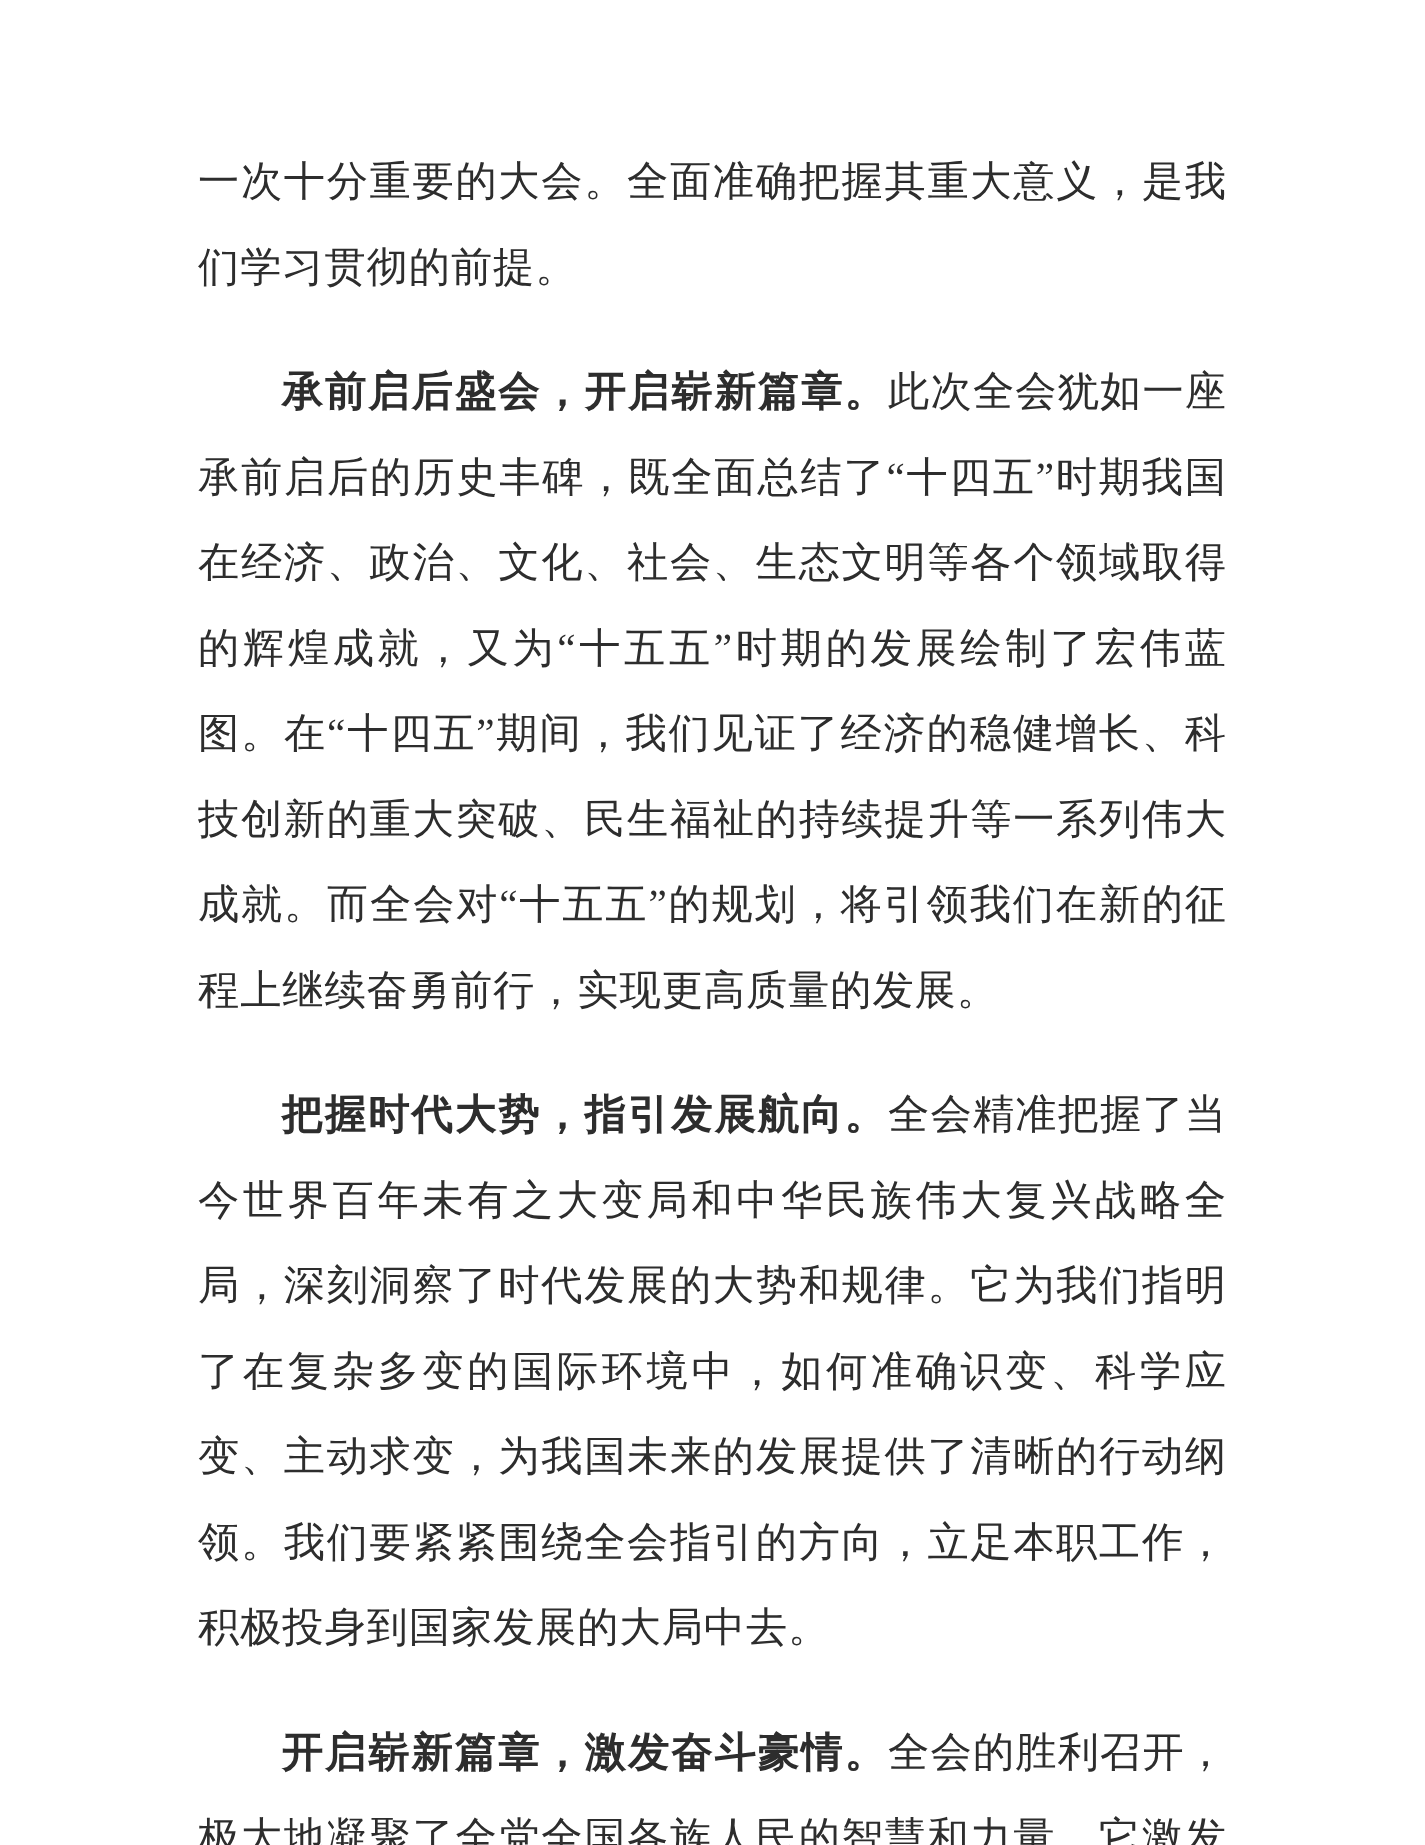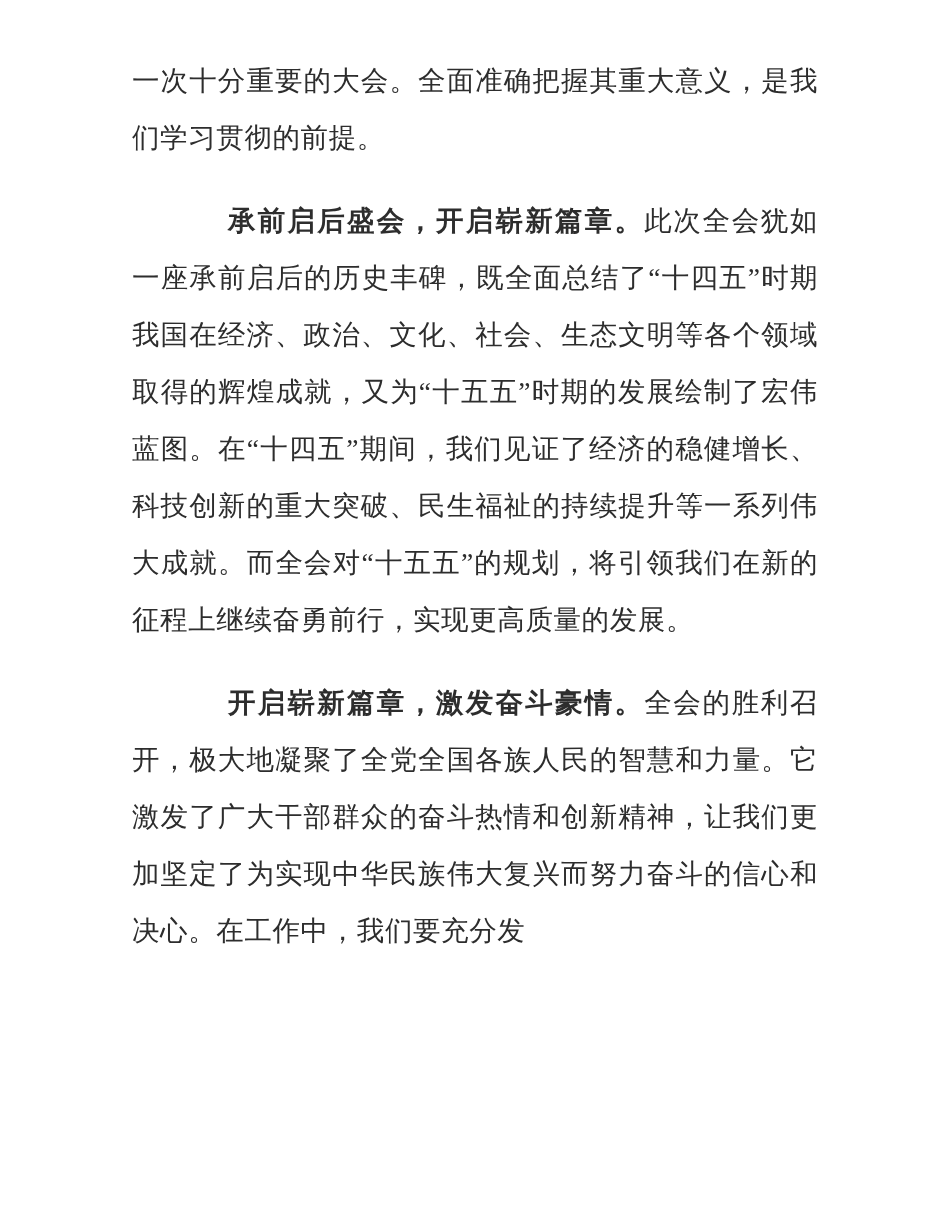--- a/index.html
+++ b/index.html
@@ -11,21 +11,21 @@
     width: 950px;
     height: 1230px;
     font-family: "Liberation Serif", "DejaVu Serif", serif;
     color: #2b2b2b;
     overflow: hidden;
   }
   .page {
     width: 950px;
     height: 1050px;
     box-sizing: border-box;
-    padding: 52px 132px 60px 132px;
+    padding: 92px 132px 60px 132px;
     position: relative;
     background: #ffffff;
   }
   .doc-body {
     width: 100%;
   }
   p.para {
     margin: 0 0 26px 0;
     font-size: 27.5px;
     line-height: 57px;
@@ -37,36 +37,38 @@
   }
   p.indent {
     text-indent: 56px;
   }
   p.para:last-child {
     margin-bottom: 0;
   }
   .lead {
     font-weight: bold;
     letter-spacing: 1.2px;
-    margin-left: 40px;
   }
 </style>
 </head>
 <body>
 
 <div class="page">
   <div class="doc-body">
 
     <p class="para">
       <span>一次十分重要的大会。全面准确把握其重大意义，是我们学习贯彻的前提。</span>
     </p>
 
     <p class="para indent">
       <span class="lead">承前启后盛会，开启崭新篇章。</span><span>此次全会犹如一座承前启后的历史丰碑，既全面总结了“十四五”时期我国在经济、政治、文化、社会、生态文明等各个领域取得的辉煌成就，又为“十五五”时期的发展绘制了宏伟蓝图。在“十四五”期间，我们见证了经济的稳健增长、科技创新的重大突破、民生福祉的持续提升等一系列伟大成就。而全会对“十五五”的规划，将引领我们在新的征程上继续奋勇前行，实现更高质量的发展。</span>
     </p>
 
+    <p class="para indent">
+      <span class="lead">把握时代大势，指引发展航向。</span><span>全会精准把握了当今世界百年未有之大变局和中华民族伟大复兴战略全局，深刻洞察了时代发展的大势和规律。它为我们指明了在复杂多变的国际环境中，如何准确识变、科学应变、主动求变，为我国未来的发展提供了清晰的行动纲领。我们要紧紧围绕全会指引的方向，立足本职工作，积极投身到国家发展的大局中去。</span>
+    </p>
 
     <p class="para indent">
       <span class="lead">开启崭新篇章，激发奋斗豪情。</span><span>全会的胜利召开，极大地凝聚了全党全国各族人民的智慧和力量。它激发了广大干部群众的奋斗热情和创新精神，让我们更加坚定了为实现中华民族伟大复兴而努力奋斗的信心和决心。在工作中，我们要充分发</span>
     </p>
 
   </div>
 </div>
 
 </body></html>

